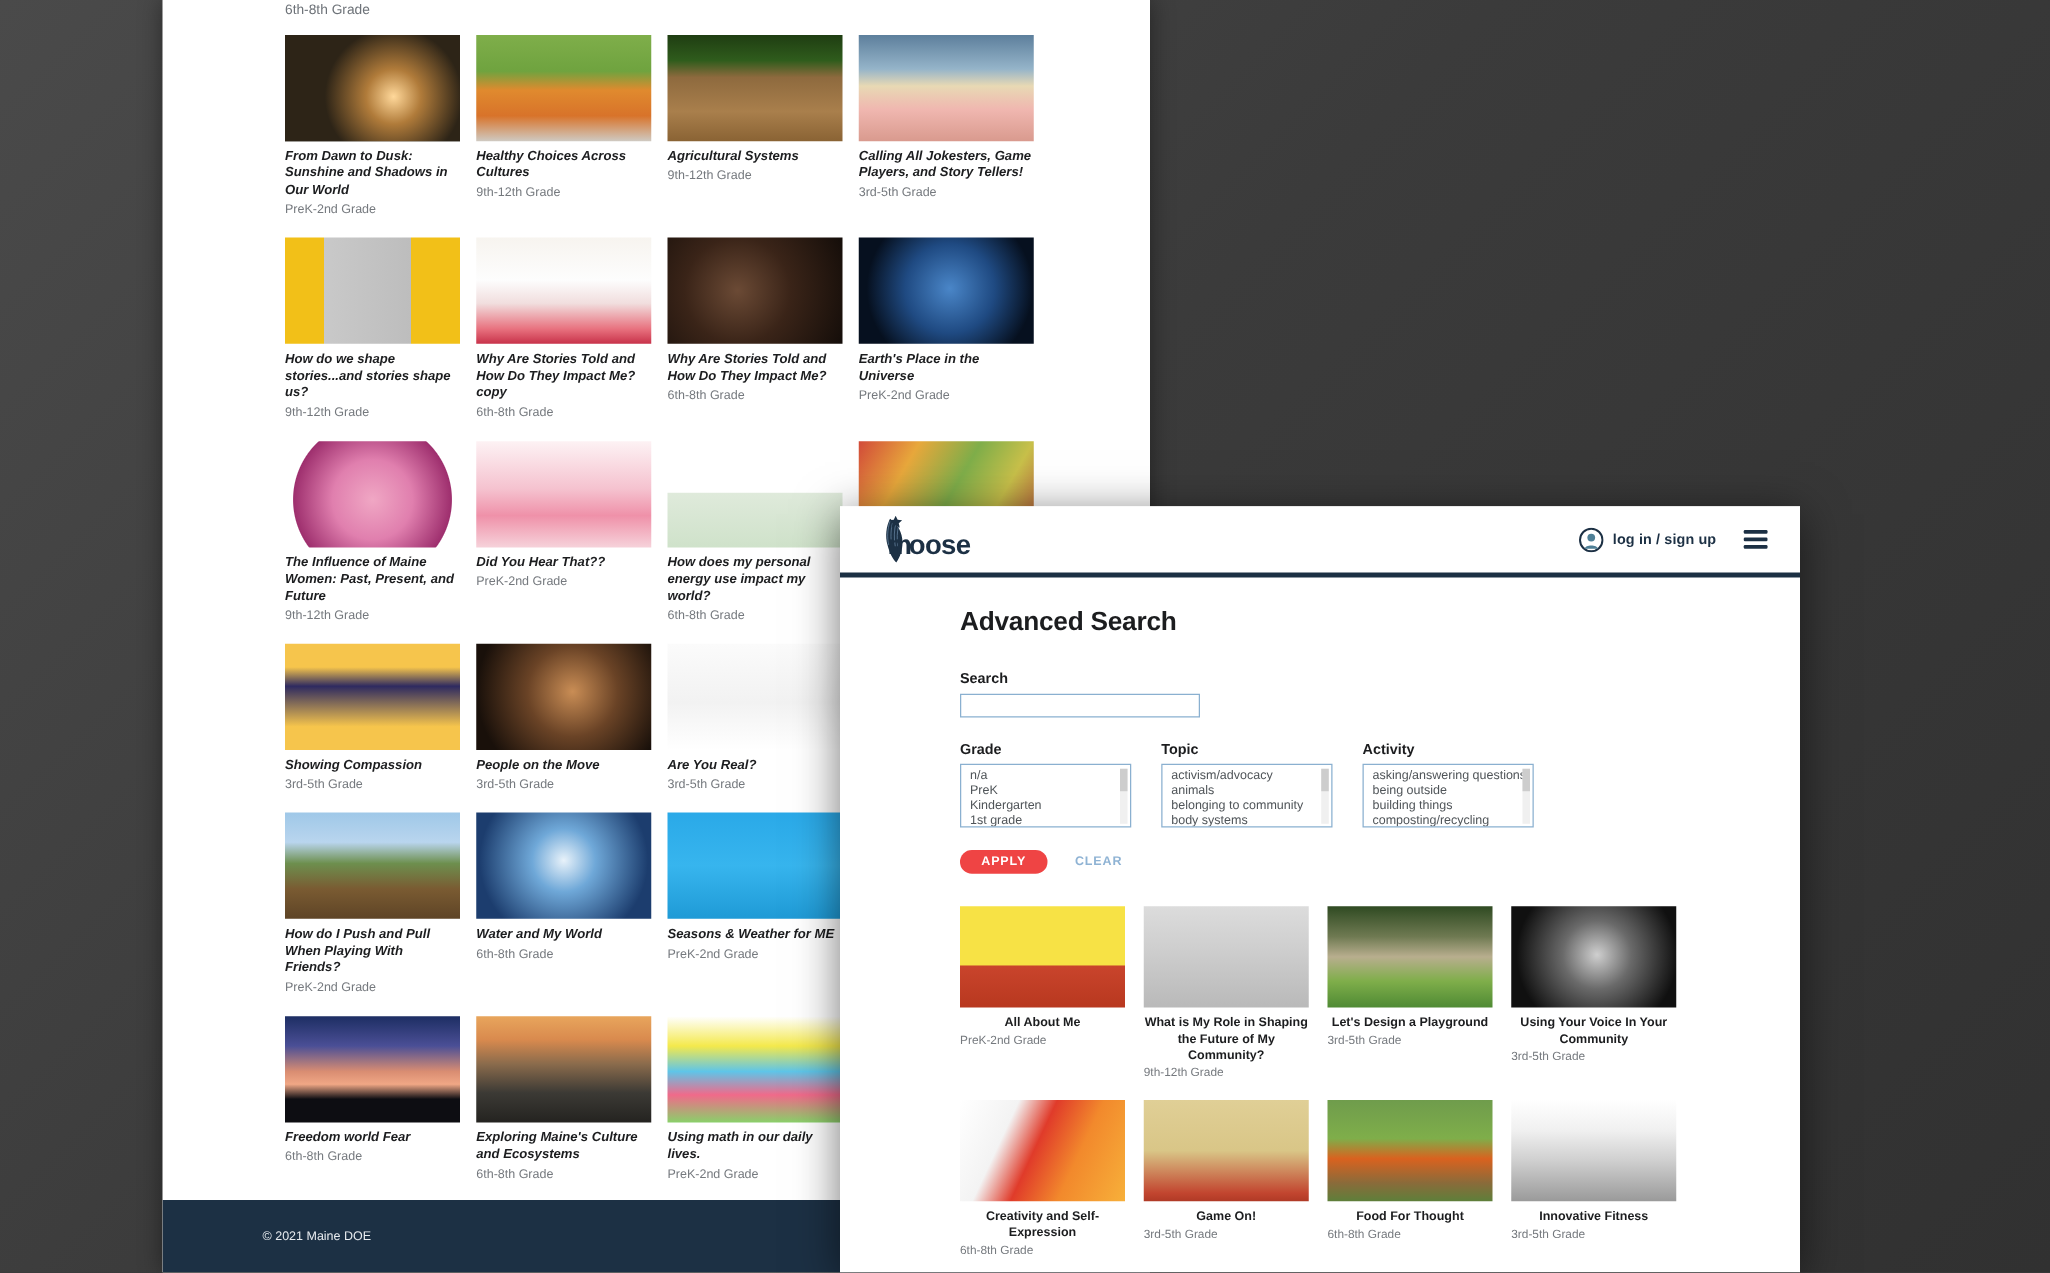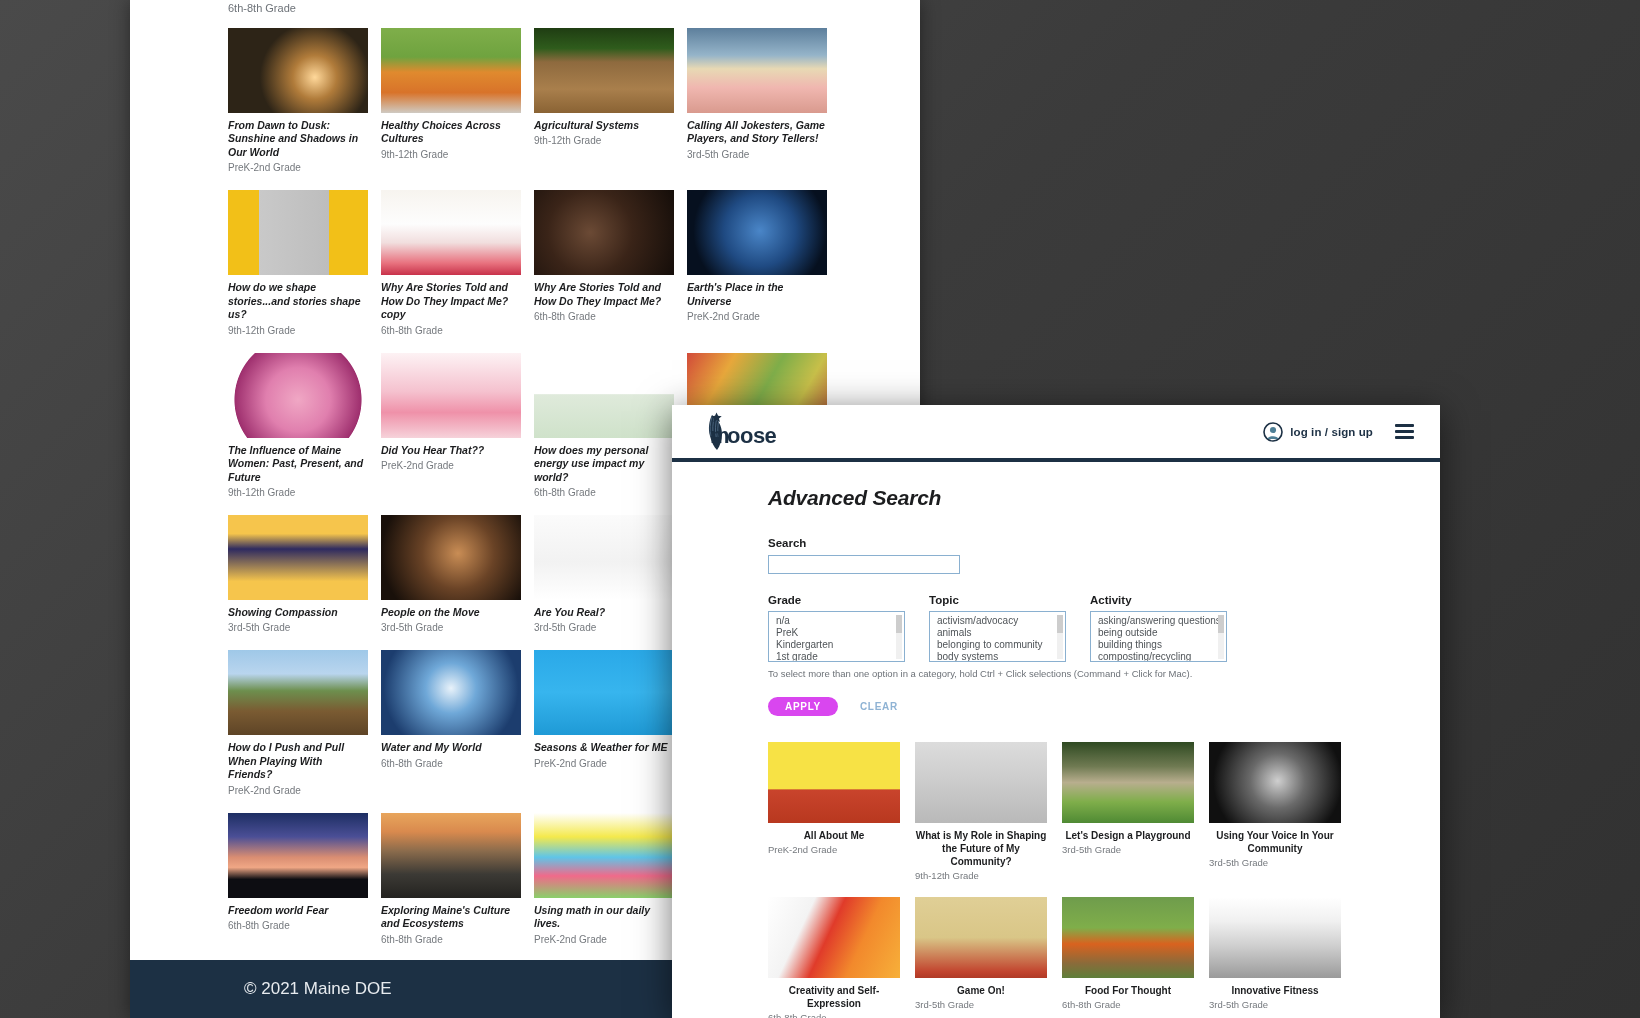--- a/index.html
+++ b/index.html
@@ -44,21 +44,21 @@
     font-size: 10.5px; font-weight: 700; color: #1c1d1f;
     line-height: 1.28; margin-top: 6px; font-style: italic;
   }
   .bg-grade { font-size: 10px; color: #75797e; line-height: 1.3; margin-top: 2px; }
 
   #bg-footer {
     position: absolute; left: 0; bottom: 0; width: 790px; height: 58px;
     background: #1c3044; color: #e7ebef;
     display: flex; align-items: center;
   }
-  #bg-footer .copy { font-size: 17px; padding-left: 114px; }
+  #bg-footer .copy { font-size: 10px; padding-left: 80px; }
   #bg-footer .links {
     margin-left: auto; padding-right: 16px;
     font-size: 11px; display: flex; align-items: center; gap: 9px;
   }
   #bg-footer .links span.sep { color: #76818d; }
 
   
   #modal {
     position: absolute;
     left: 672px; top: 405px; width: 768px; height: 613px;
@@ -76,21 +76,21 @@
   .logo-svg { display: block; }
 
   .header-right { margin-left: auto; display: flex; align-items: center; gap: 22px; }
   .login-block { display: flex; align-items: center; gap: 7px; }
   .login-text { font-size: 11.5px; font-weight: 700; color: #1c3044; letter-spacing: .1px; }
   .hamburger { display: flex; flex-direction: column; gap: 3px; cursor: pointer; }
   .hamburger i { display: block; width: 19px; height: 3px; background: #1c3044; border-radius: 1px; }
 
   #modal-body { padding: 24px 30px 0 96px; }
   h1.adv-title {
-    font-size: 21px; font-weight: 700; color: #1c1d1f; letter-spacing: -.2px; font-style: italic;
+    font-size: 21px; font-weight: 700; color: #1c1d1f; letter-spacing: -.2px;
   }
   .field-label {
     font-size: 11.5px; font-weight: 700; color: #1c1d1f; margin-bottom: 5px;
   }
   #search-row { margin-top: 27px; }
   #search-input {
     width: 192px; height: 19px;
     border: 1px solid #8ab0d0; background: #fff;
     font-size: 11px; padding: 0 4px;
     font-family: "Liberation Sans", sans-serif;
@@ -114,21 +114,21 @@
     position: absolute; right: 2px; top: 3px;
     width: 6px; height: 44px; background: #f0f0f0;
   }
   .listbox .scrollbar i {
     display: block; width: 6px; height: 18px; background: #cdcdcd;
   }
   .hint { font-size: 9.5px; color: #6d7278; margin-top: 6px; }
 
   #actions { display: flex; align-items: center; gap: 22px; margin-top: 18px; }
   #apply-btn {
-    background: #d946ef; color: #fff; border: none;
+    background: #ef4444; color: #fff; border: none;
     border-radius: 13px; height: 19px; padding: 0 17px;
     font-size: 10px; font-weight: 700; letter-spacing: .7px;
     cursor: pointer; font-family: "Liberation Sans", sans-serif;
   }
   #clear-btn {
     background: none; border: none; cursor: pointer;
     color: #8fb3d4; font-size: 10px; font-weight: 700; letter-spacing: .7px;
     font-family: "Liberation Sans", sans-serif;
   }
 
@@ -394,21 +394,20 @@
             <div class="opt">being outside</div>
             <div class="opt">building things</div>
             <div class="opt">composting/recycling</div>
             <div class="scrollbar">
               <i></i>
             </div>
           </div>
         </div>
       </div>
 
-    <div class="hint">To select more than one option in a category, hold Ctrl + Click selections (Command + Click for Mac).</div>
 
     <div id="actions">
       <button id="apply-btn">APPLY</button>
       <button id="clear-btn">CLEAR</button>
     </div>
 
     <div id="results">
         <div class="res-card">
           <div class="res-thumb t-allabout"></div>
           <div class="res-title">All About Me</div>

